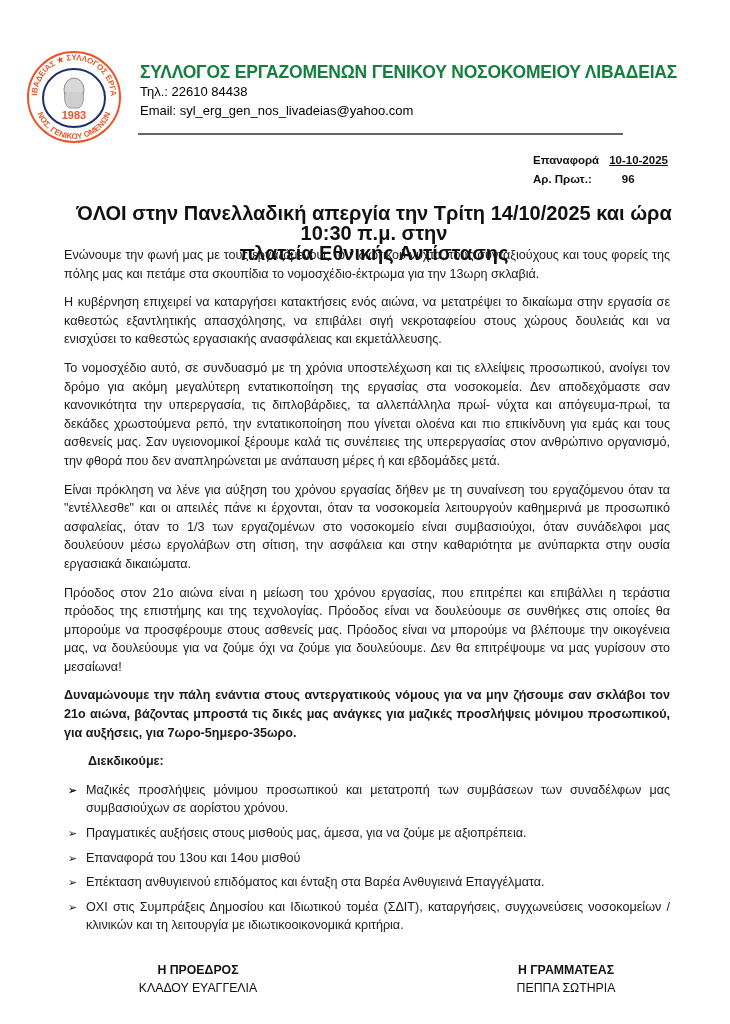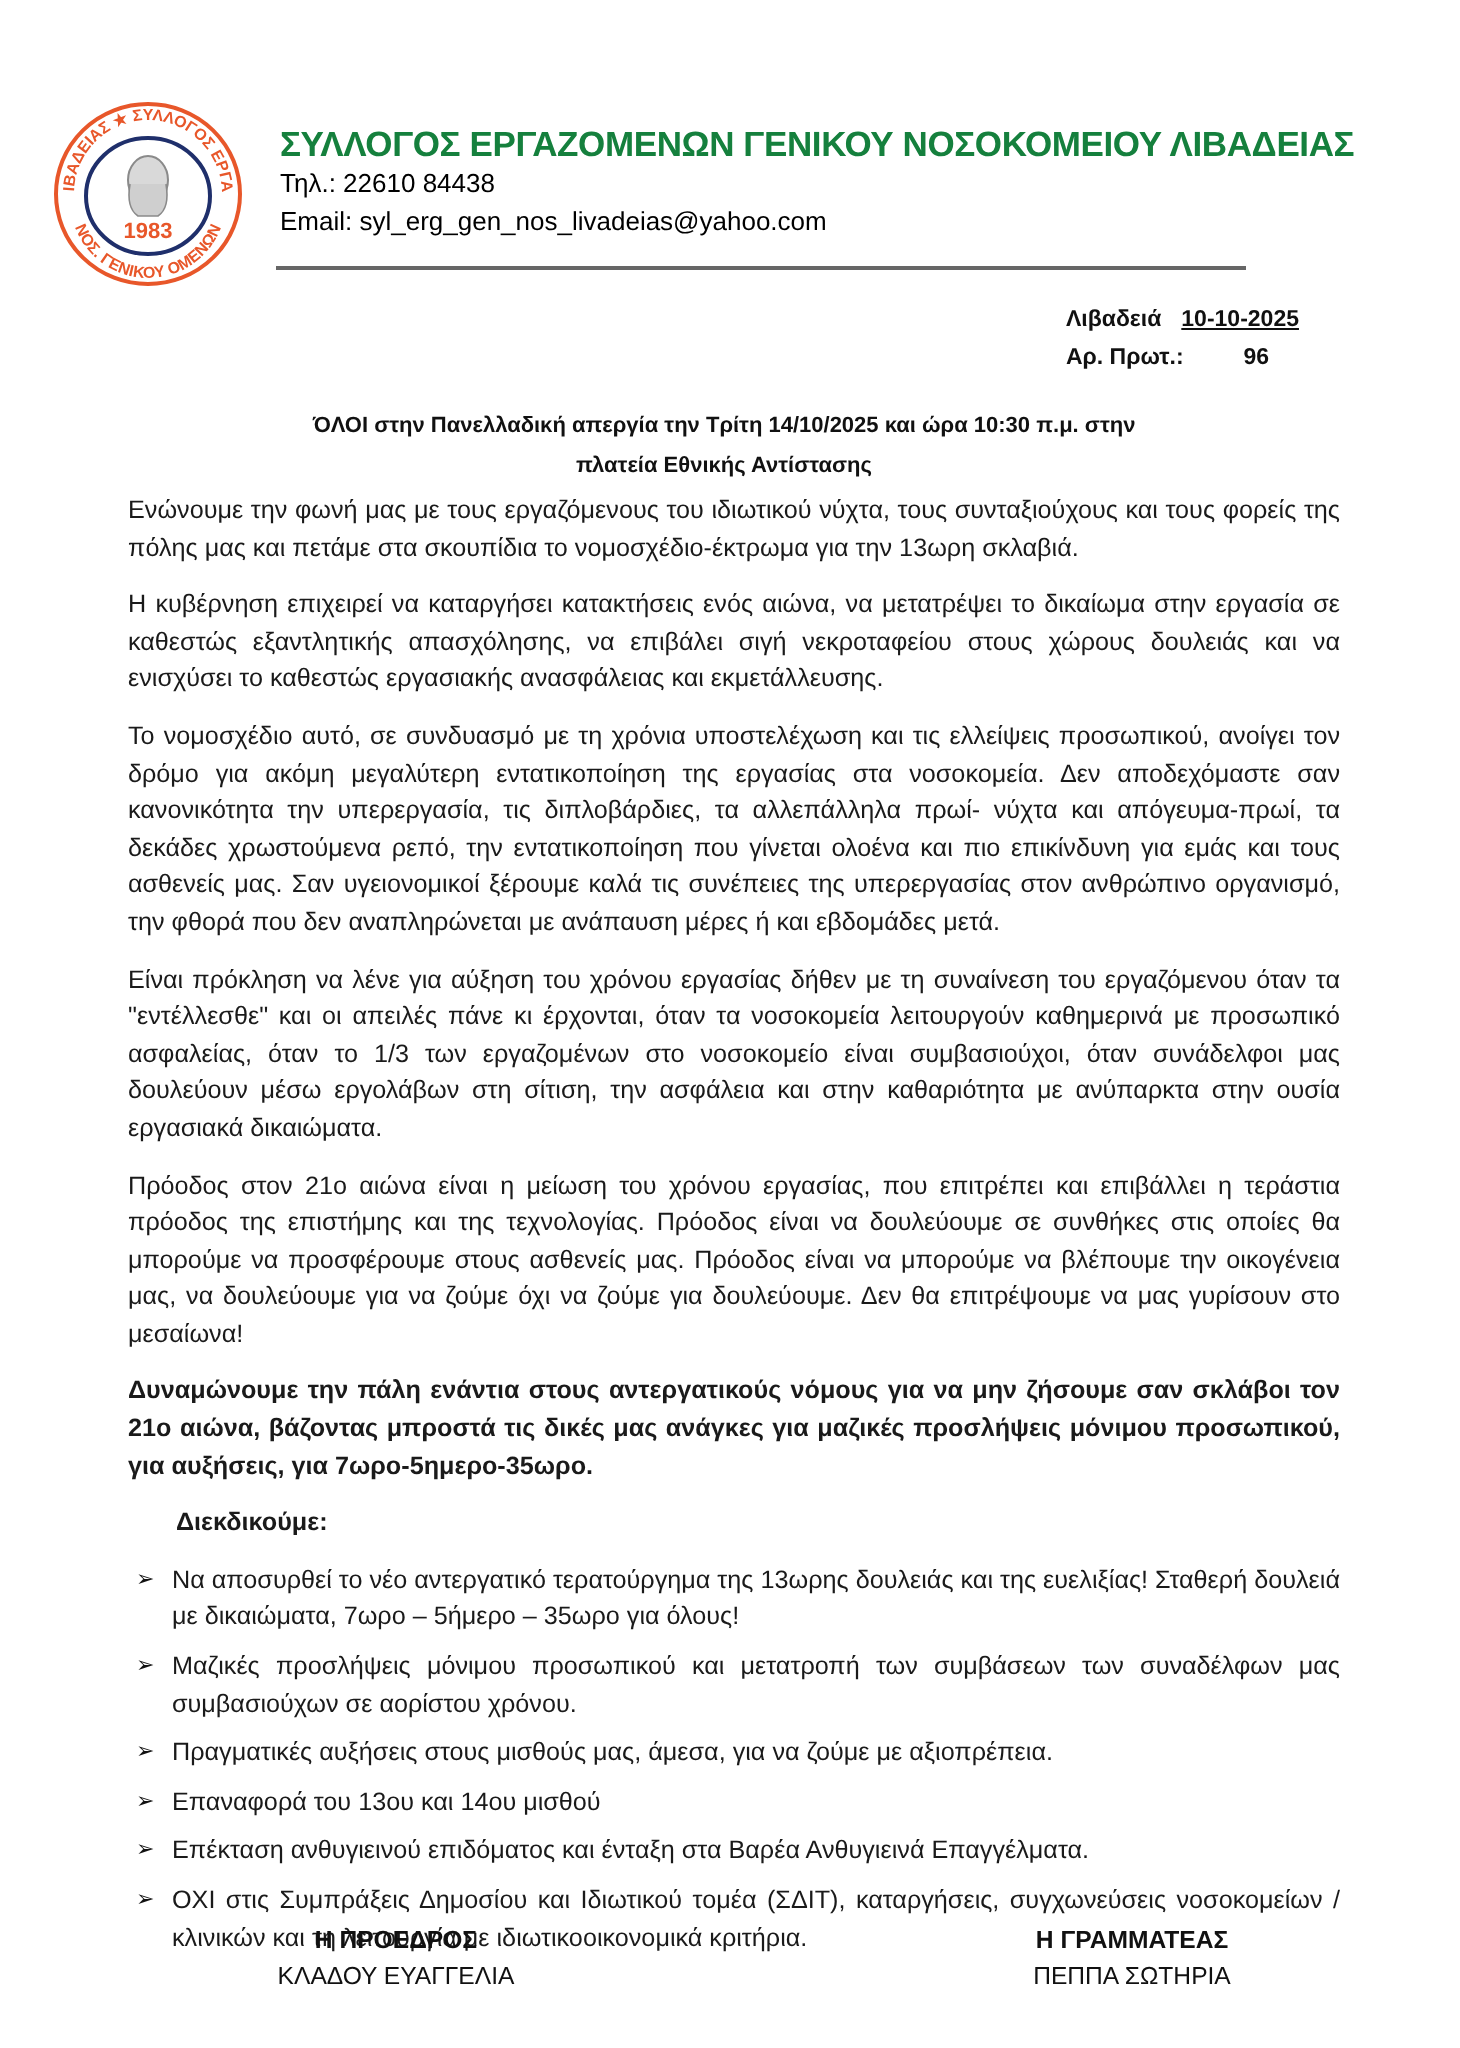--- a/index.html
+++ b/index.html
@@ -16,22 +16,22 @@
   .contact.email { top: 103px; }
   .rule { position: absolute; left: 138px; top: 133px; width: 485px; height: 2px; background: #666; }
 
   .meta { position: absolute; left: 533px; font-size: 11.5px; font-weight: bold; white-space: nowrap; }
   .meta.place { top: 154px; }
   .meta.proto { top: 173px; text-align: right; }
   .meta .v1 { display: inline-block; margin-left: 10px; text-decoration: underline; }
   .meta .v2 { display: inline-block; margin-left: 30px; }
 
   
-  .title { position: absolute; left: 52px; top: 203px; width: 620px; text-align: center;
-           font-size: 11px; font-weight: bold; line-height: 20px; }
+  .title { position: absolute; left: 64px; top: 203px; width: 620px; text-align: center;
+           font-size: 20px; font-weight: bold; line-height: 20px; }
 
   
   .body { position: absolute; left: 64px; top: 246px; width: 606px; font-size: 12.6px;
           line-height: 18.6px; text-align: justify; color: #1a1a1a; }
   .body p { margin: 0 0 10px 0; }
   .body p.bold { font-weight: bold; }
   .claims-head { font-weight: bold; margin: 0 0 10px 24px !important; }
   ul.claims { list-style: none; margin: 0; padding: 0; }
   ul.claims li { position: relative; padding-left: 22px; margin-bottom: 6px; text-align: justify; }
   ul.claims li .arrow { position: absolute; left: 4px; top: 0; font-size: 11px; color: #111; }
@@ -67,41 +67,41 @@
       <text x="49" y="71" text-anchor="middle" font-family="Liberation Sans, sans-serif" font-size="11" font-weight="bold" fill="#e8572a">1983</text>
     </svg>
   </div>
 
   <div class="org-title">ΣΥΛΛΟΓΟΣ ΕΡΓΑΖΟΜΕΝΩΝ  ΓΕΝΙΚΟΥ ΝΟΣΟΚΟΜΕΙΟΥ ΛΙΒΑΔΕΙΑΣ</div>
   <div class="contact tel">Τηλ.: 22610 84438</div>
   <div class="contact email">Email: syl_erg_gen_nos_livadeias@yahoo.com</div>
   <div class="rule"></div>
 
   <div class="meta place">
-    <span>Λιβαδειά</span><span class="v1">10-10-2025</span>
+    <span>Επαναφορά</span><span class="v1">10-10-2025</span>
   </div>
   <div class="meta proto">
     <span>Αρ. Πρωτ.:</span><span class="v2">96</span>
   </div>
 
   <div class="title">
     <div>ΌΛΟΙ στην Πανελλαδική απεργία την Τρίτη 14/10/2025 και ώρα 10:30 π.μ. στην</div>
     <div>πλατεία Εθνικής Αντίστασης</div>
   </div>
 
   <div class="body">
     <p>Ενώνουμε την φωνή μας με τους εργαζόμενους του ιδιωτικού νύχτα, τους συνταξιούχους και τους φορείς της πόλης μας και πετάμε στα σκουπίδια το νομοσχέδιο-έκτρωμα για την 13ωρη σκλαβιά.</p>
     <p>Η κυβέρνηση επιχειρεί να καταργήσει κατακτήσεις ενός αιώνα, να μετατρέψει το δικαίωμα στην εργασία σε καθεστώς εξαντλητικής απασχόλησης, να επιβάλει σιγή νεκροταφείου στους χώρους δουλειάς και να ενισχύσει το καθεστώς εργασιακής ανασφάλειας και εκμετάλλευσης.</p>
     <p>Το νομοσχέδιο αυτό, σε συνδυασμό με τη χρόνια υποστελέχωση και τις ελλείψεις προσωπικού, ανοίγει τον δρόμο για ακόμη μεγαλύτερη εντατικοποίηση της εργασίας στα νοσοκομεία. Δεν αποδεχόμαστε σαν κανονικότητα την υπερεργασία, τις διπλοβάρδιες, τα αλλεπάλληλα πρωί- νύχτα και απόγευμα-πρωί, τα δεκάδες χρωστούμενα ρεπό, την εντατικοποίηση που γίνεται ολοένα και πιο επικίνδυνη για εμάς και τους ασθενείς μας. Σαν υγειονομικοί ξέρουμε καλά τις συνέπειες της υπερεργασίας στον ανθρώπινο οργανισμό, την φθορά που δεν αναπληρώνεται με ανάπαυση μέρες ή και εβδομάδες μετά.</p>
     <p>Είναι πρόκληση να λένε για αύξηση του χρόνου εργασίας δήθεν με τη συναίνεση του εργαζόμενου όταν τα "εντέλλεσθε" και οι απειλές πάνε κι έρχονται, όταν τα νοσοκομεία λειτουργούν καθημερινά με προσωπικό ασφαλείας, όταν το 1/3 των εργαζομένων στο νοσοκομείο είναι συμβασιούχοι, όταν συνάδελφοι μας δουλεύουν μέσω εργολάβων στη σίτιση, την ασφάλεια και στην καθαριότητα με ανύπαρκτα στην ουσία εργασιακά δικαιώματα.</p>
     <p>Πρόοδος στον 21ο αιώνα είναι η μείωση του χρόνου εργασίας, που επιτρέπει και επιβάλλει η τεράστια πρόοδος της επιστήμης και της τεχνολογίας. Πρόοδος είναι να δουλεύουμε σε συνθήκες στις οποίες θα μπορούμε να προσφέρουμε στους ασθενείς μας. Πρόοδος είναι να μπορούμε να βλέπουμε την οικογένεια μας, να δουλεύουμε για να ζούμε όχι να ζούμε για δουλεύουμε. Δεν θα επιτρέψουμε να μας γυρίσουν στο μεσαίωνα!</p>
     <p class="bold">Δυναμώνουμε την πάλη ενάντια στους αντεργατικούς νόμους για να μην ζήσουμε σαν σκλάβοι τον 21ο αιώνα, βάζοντας μπροστά τις δικές μας ανάγκες για μαζικές προσλήψεις μόνιμου προσωπικού, για αυξήσεις, για 7ωρο-5ημερο-35ωρο.</p>
     <p class="claims-head">Διεκδικούμε:</p>
     <ul class="claims">
-      <li><span class="arrow">➢</span><span>Να αποσυρθεί το νέο αντεργατικό τερατούργημα της 13ωρης δουλειάς και της ευελιξίας! Σταθερή δουλειά με δικαιώματα, 7ωρο – 5ήμερο – 35ωρο για όλους!</span></li>
+      <li><span class="arrow">➢</span></li>
       <li><span class="arrow">➢</span><span>Μαζικές προσλήψεις μόνιμου προσωπικού και μετατροπή των συμβάσεων των συναδέλφων μας συμβασιούχων σε αορίστου χρόνου.</span></li>
       <li><span class="arrow">➢</span><span>Πραγματικές αυξήσεις στους μισθούς μας, άμεσα, για να ζούμε με αξιοπρέπεια.</span></li>
       <li><span class="arrow">➢</span><span>Επαναφορά του 13ου και 14ου μισθού</span></li>
       <li><span class="arrow">➢</span><span>Επέκταση ανθυγιεινού επιδόματος και ένταξη στα Βαρέα Ανθυγιεινά Επαγγέλματα.</span></li>
       <li><span class="arrow">➢</span><span>ΟΧΙ στις Συμπράξεις Δημοσίου και Ιδιωτικού τομέα (ΣΔΙΤ), καταργήσεις, συγχωνεύσεις νοσοκομείων / κλινικών και τη λειτουργία με ιδιωτικοοικονομικά κριτήρια.</span></li>
     </ul>
   </div>
 
   <div class="sig right">
     <div class="role">Η ΓΡΑΜΜΑΤΕΑΣ</div>

